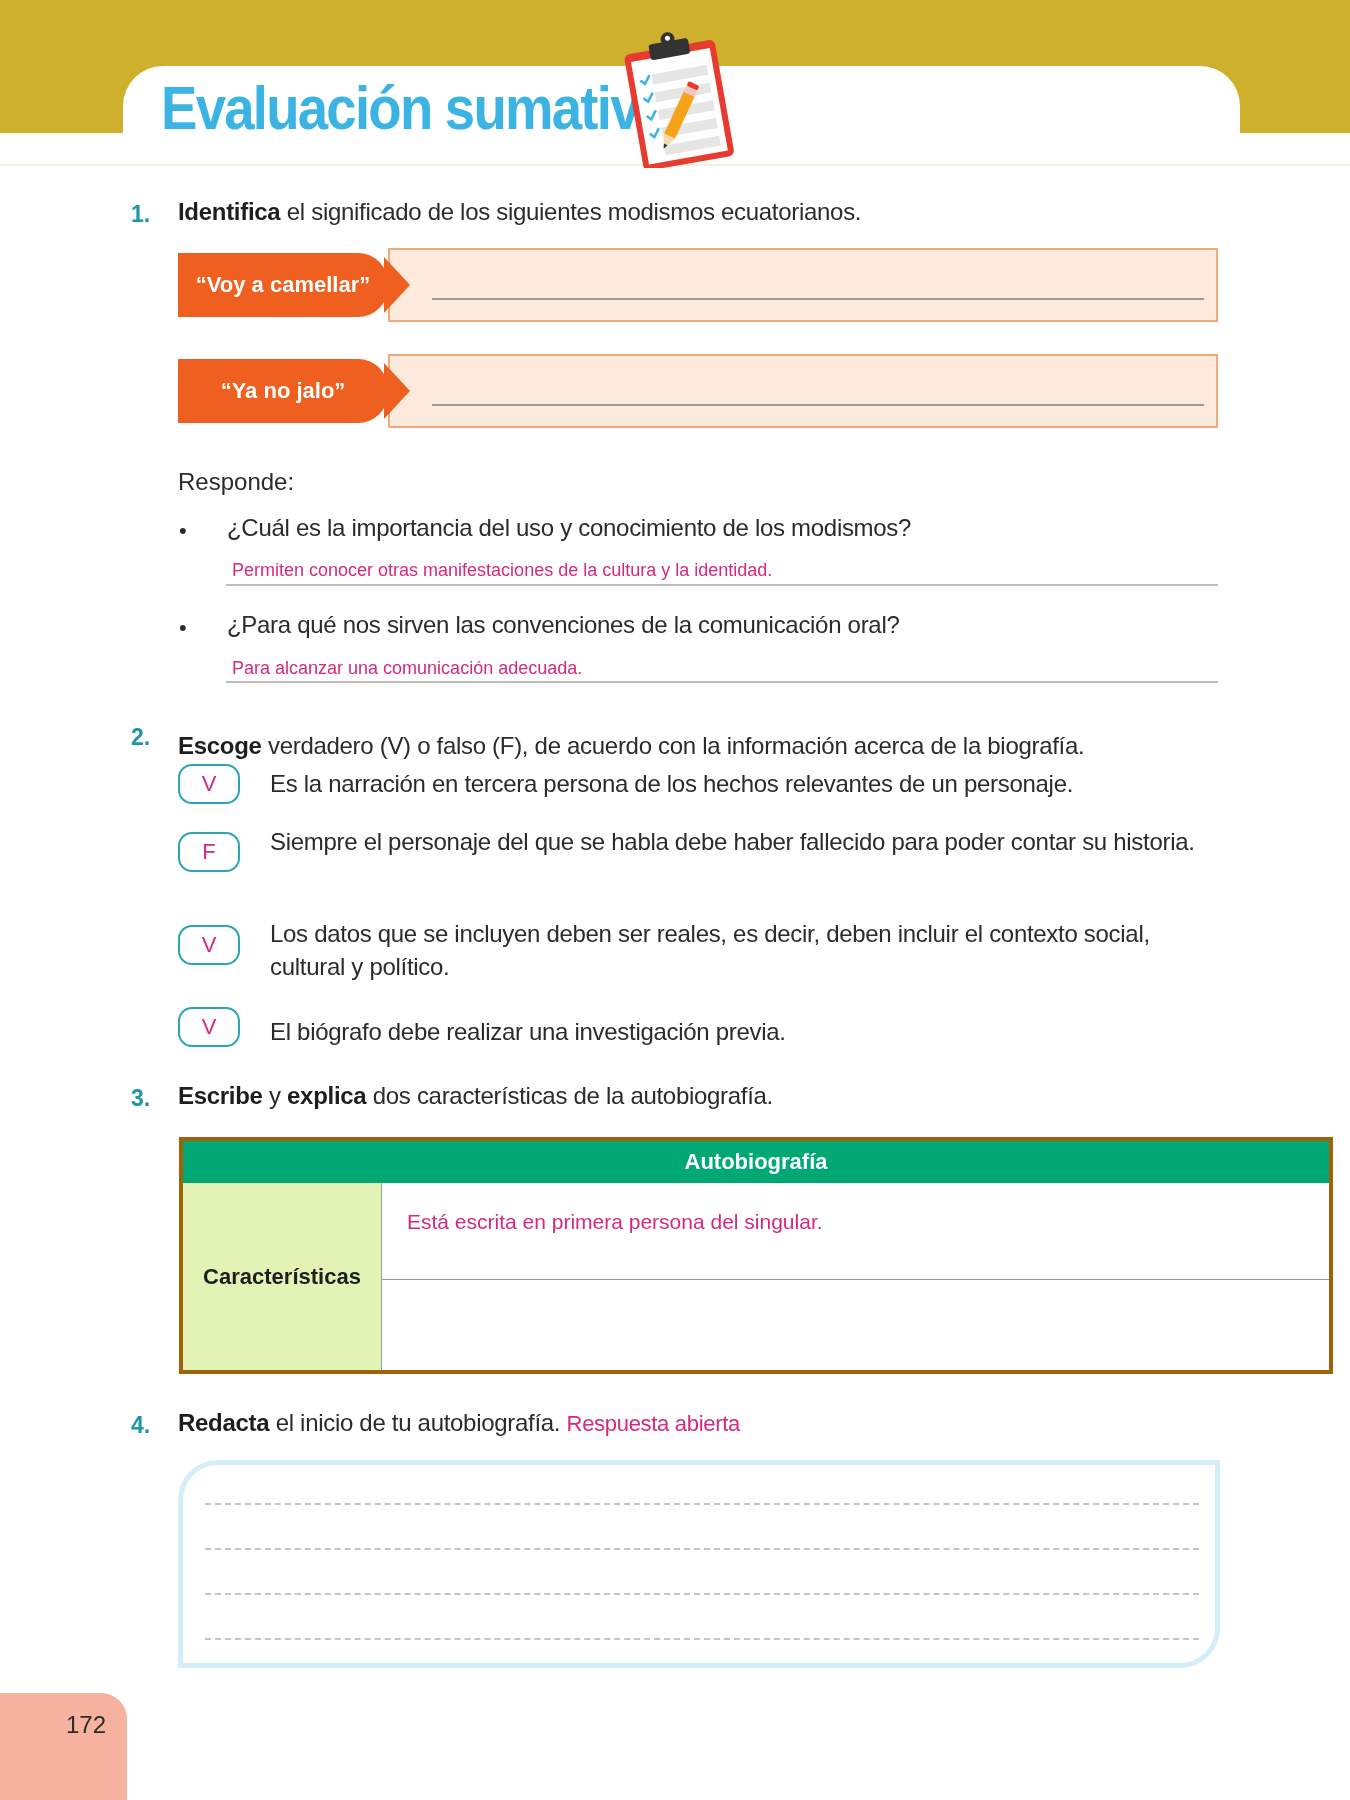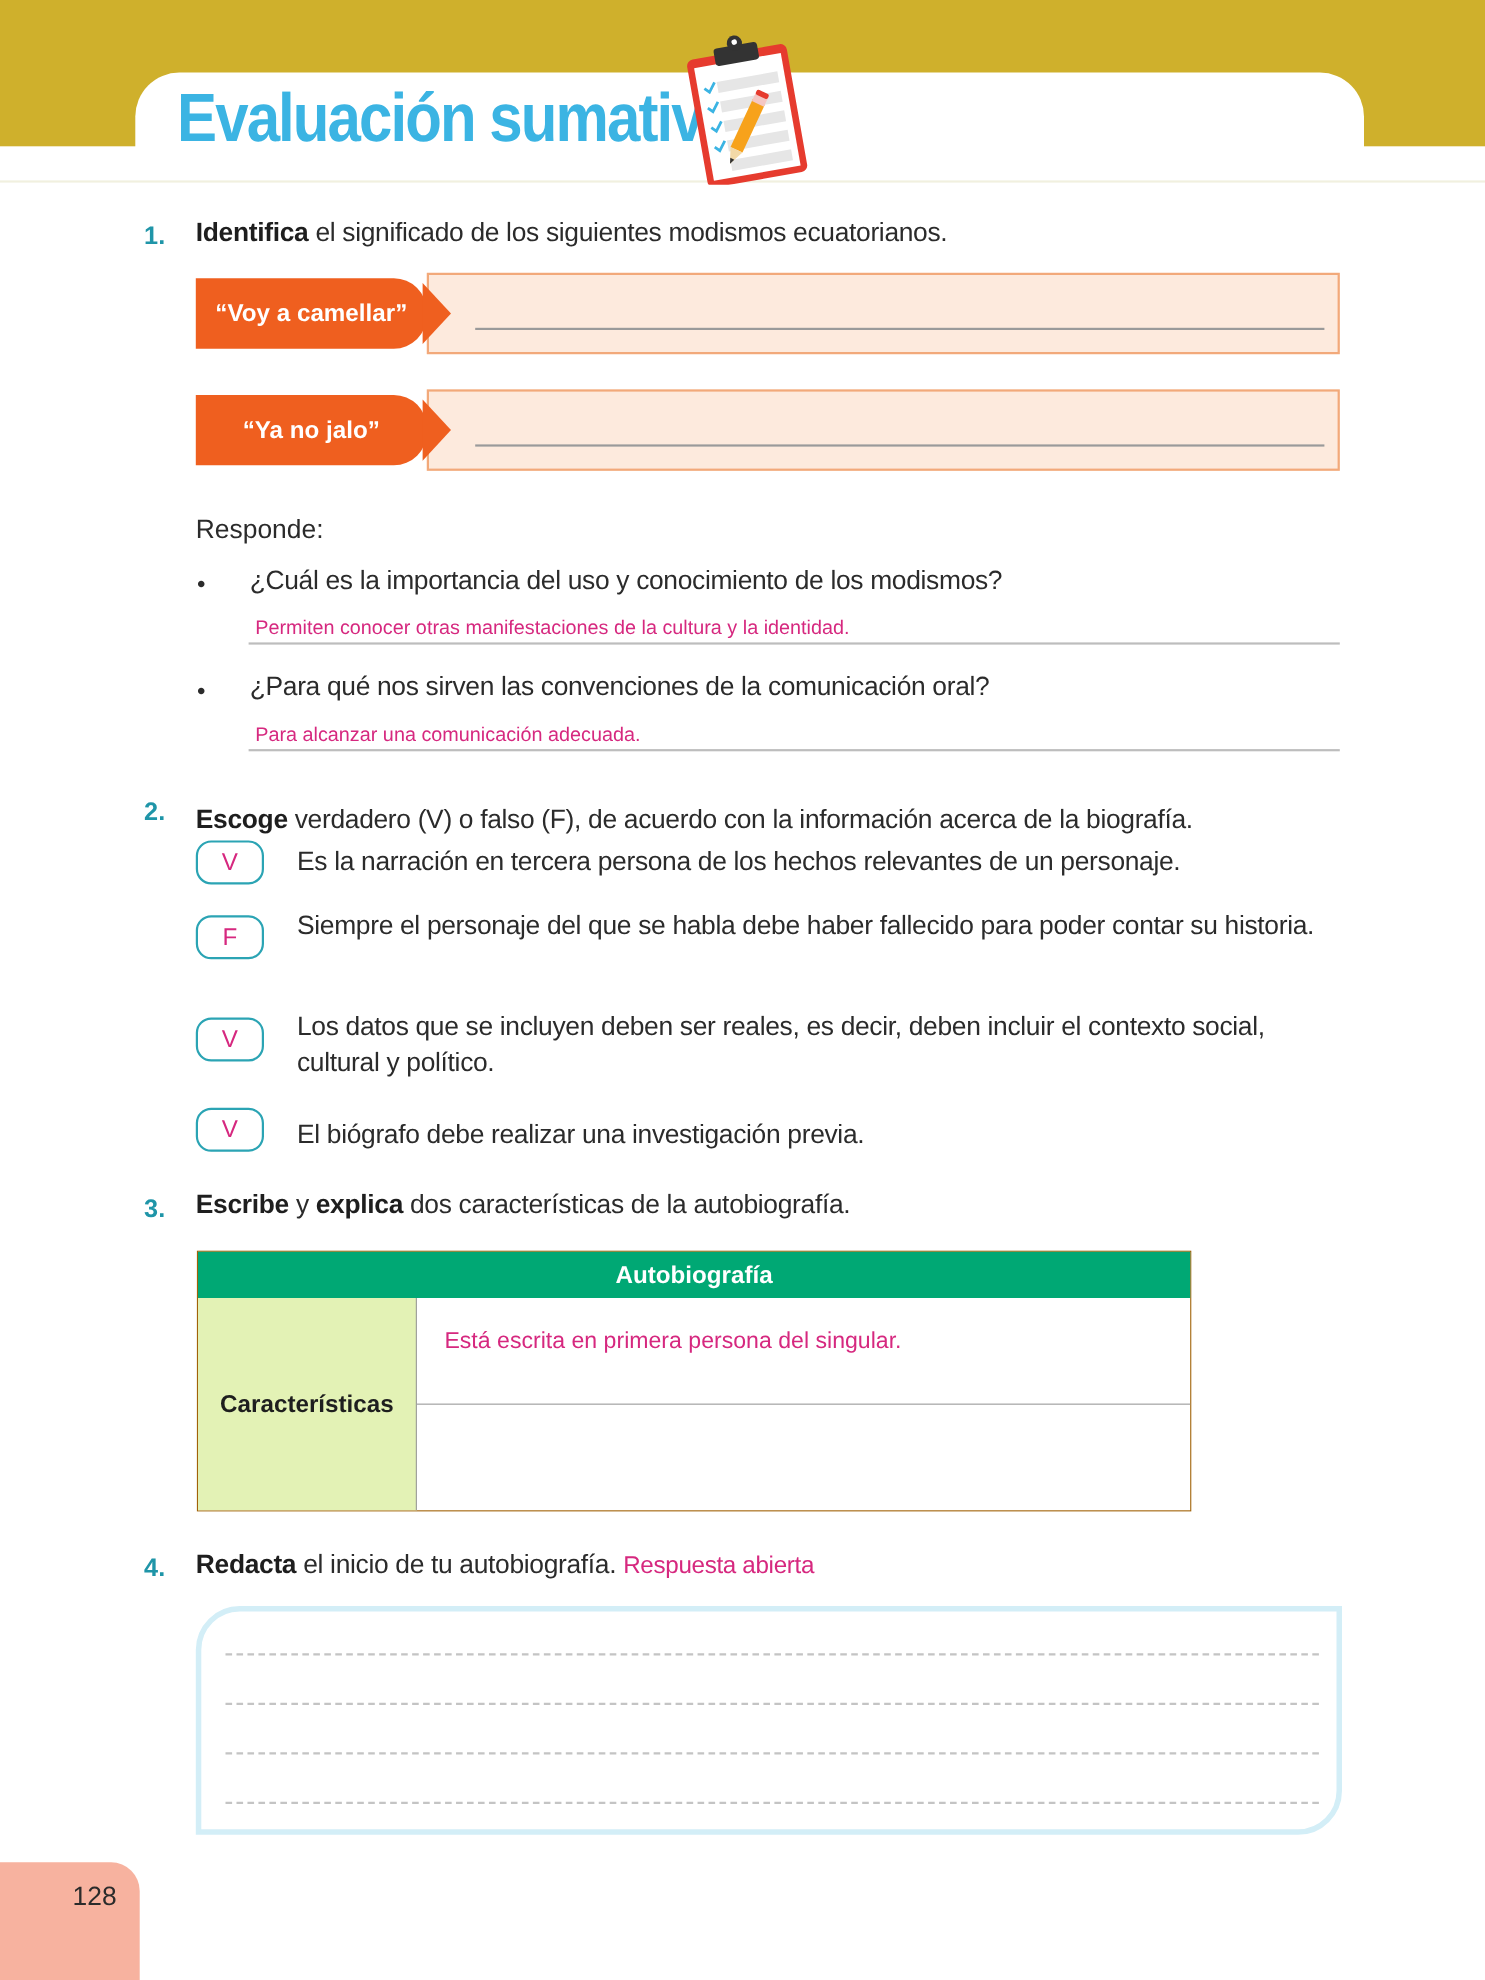--- a/index.html
+++ b/index.html
@@ -29,21 +29,21 @@
   .bullet { position:absolute; left:179px; font-size:22px; }
   .bq { position:absolute; left:227px; font-size:24px; white-space:nowrap; letter-spacing:-0.3px; }
   .ans { position:absolute; left:232px; font-size:18px; color:#d6287f; white-space:nowrap; }
   .ans-line { position:absolute; left:226px; width:992px; height:2px; background:#bdbdbd; }
 
   .vf-box { position:absolute; left:178px; width:62px; height:40px; border:2px solid #2ba4b4; border-radius:14px;
             box-sizing:border-box; display:flex; align-items:center; justify-content:center;
             color:#d6287f; font-size:22px; }
   .vf-text { position:absolute; left:270px; font-size:24px; line-height:33px; width:930px; letter-spacing:-0.3px; }
 
-  .tbl { position:absolute; left:179px; top:1137px; width:904px; height:237px; border:1px solid #a16207; box-sizing:border-box; }
+  .tbl { position:absolute; left:179px; top:1137px; width:1154px; height:237px; border:4px solid #a16207; box-sizing:border-box; }
   .tbl-head { position:absolute; left:0; top:0; width:100%; height:42px; background:#00a874; color:#fff;
               font-weight:bold; font-size:22px; display:flex; align-items:center; justify-content:center; }
   .tbl-side { position:absolute; left:0; top:42px; width:198px; bottom:0; background:#e3f2b5;
               border-right:1px solid #9a9a9a; display:flex; align-items:center; justify-content:center;
               font-weight:bold; font-size:22px; color:#1e1e1e; }
   .tbl-row { position:absolute; left:199px; right:0; font-size:21px; color:#d6287f; padding-left:25px; box-sizing:border-box; }
   .tbl-div { position:absolute; left:199px; right:0; top:138px; height:1px; background:#9a9a9a; }
 
   .write-box { position:absolute; left:178px; top:1460px; width:1042px; height:208px;
                border:5px solid #d3eef7; border-radius:40px 0 40px 0; box-sizing:border-box; }
@@ -166,13 +166,13 @@
 </div>
 
 <div class="write-box">
   <div class="dash" style="top:38px;"></div>
   <div class="dash" style="top:83px;"></div>
   <div class="dash" style="top:128px;"></div>
   <div class="dash" style="top:173px;"></div>
 </div>
 
 <div class="page-tab"></div>
-<div class="page-num">128</div>
+<div class="page-num">172</div>
 
 </body></html>

